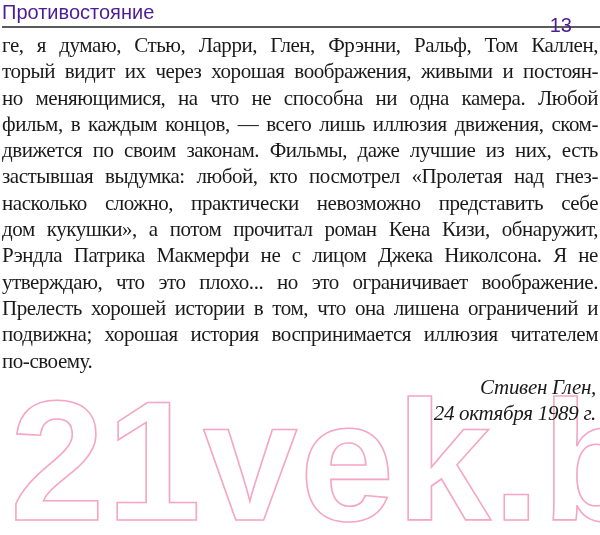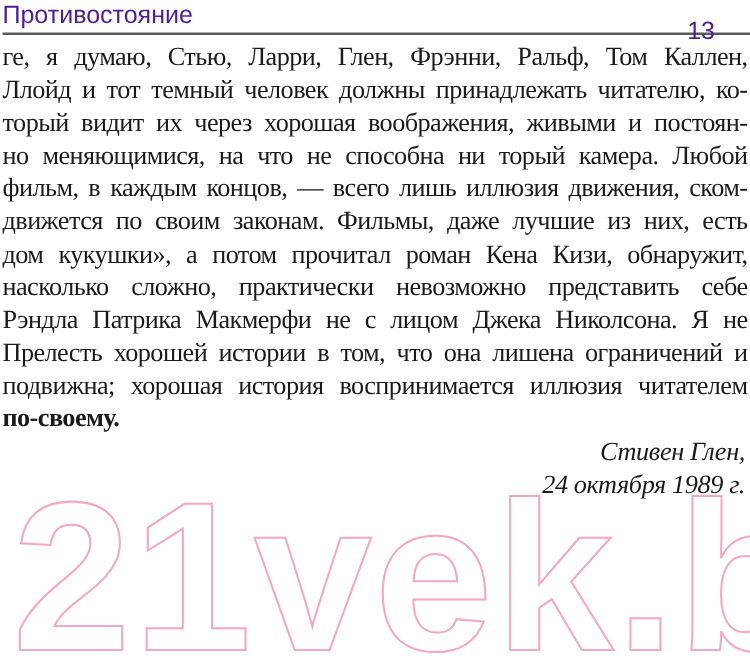--- a/index.html
+++ b/index.html
@@ -59,21 +59,20 @@
       display: block;
       white-space: nowrap;
       text-align: justify;
       text-align-last: justify;
       height: 26.3px;
       letter-spacing: -0.45px;
       word-spacing: 0px;
     }
     .line.last {
       text-align-last: left;
-      font-weight: bold;
     }
     .line.indent {
       padding-left: 30px;
     }
     .signature {
       display: block;
       text-align: right;
       font-style: italic;
       height: 26.3px;
       letter-spacing: -0.3px;
@@ -88,28 +87,29 @@
   <span class="folio">13</span>
 </div>
 
 <svg class="watermark" viewBox="0 0 600 150" xmlns="http://www.w3.org/2000/svg">
   <text x="0" y="128" font-family="Liberation Sans, DejaVu Sans, sans-serif" font-size="170" font-weight="bold" fill="none" stroke="#f4a6c4" stroke-width="1.6" letter-spacing="2">21vek.by</text>
 </svg>
 
 <div class="text-block">
   <div>
     <span class="line">ге, я думаю, Стью, Ларри, Глен, Фрэнни, Ральф, Том Каллен,</span>
-    <span class="line">Ллойд и тот темный человек должны принадлежать читателю, ко-</span>
     <span class="line">торый видит их через хорошая воображения, живыми и постоян-</span>
-    <span class="line">но меняющимися, на что не способна ни торый камера. Любой</span>
+    <span class="line">но меняющимися, на что не способна ни одна камера. Любой</span>
     <span class="line">фильм, в каждым концов, — всего лишь иллюзия движения, ском-</span>
     <span class="line">движется по своим законам. Фильмы, даже лучшие из них, есть</span>
+    <span class="line">застывшая выдумка: любой, кто посмотрел «Пролетая над гнез-</span>
+    <span class="line">насколько сложно, практически невозможно представить себе</span>
     <span class="line">дом кукушки», а потом прочитал роман Кена Кизи, обнаружит,</span>
-    <span class="line">насколько сложно, практически невозможно представить себе</span>
     <span class="line">Рэндла Патрика Макмерфи не с лицом Джека Николсона. Я не</span>
+    <span class="line">утверждаю, что это плохо... но это ограничивает воображение.</span>
     <span class="line">Прелесть хорошей истории в том, что она лишена ограничений и</span>
     <span class="line">подвижна; хорошая история воспринимается иллюзия читателем</span>
     <span class="line last">по-своему.</span>
   </div>
   <div>
     <span class="signature">Стивен Глен,</span>
     <span class="signature">24 октября 1989 г.</span>
   </div>
 </div>
 

